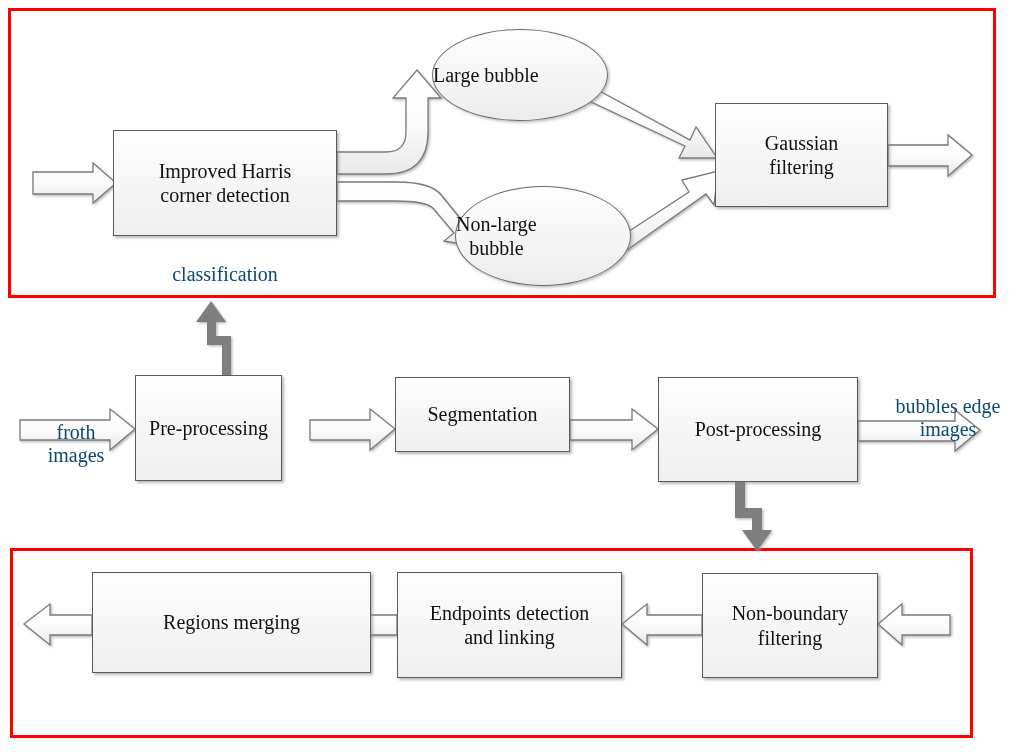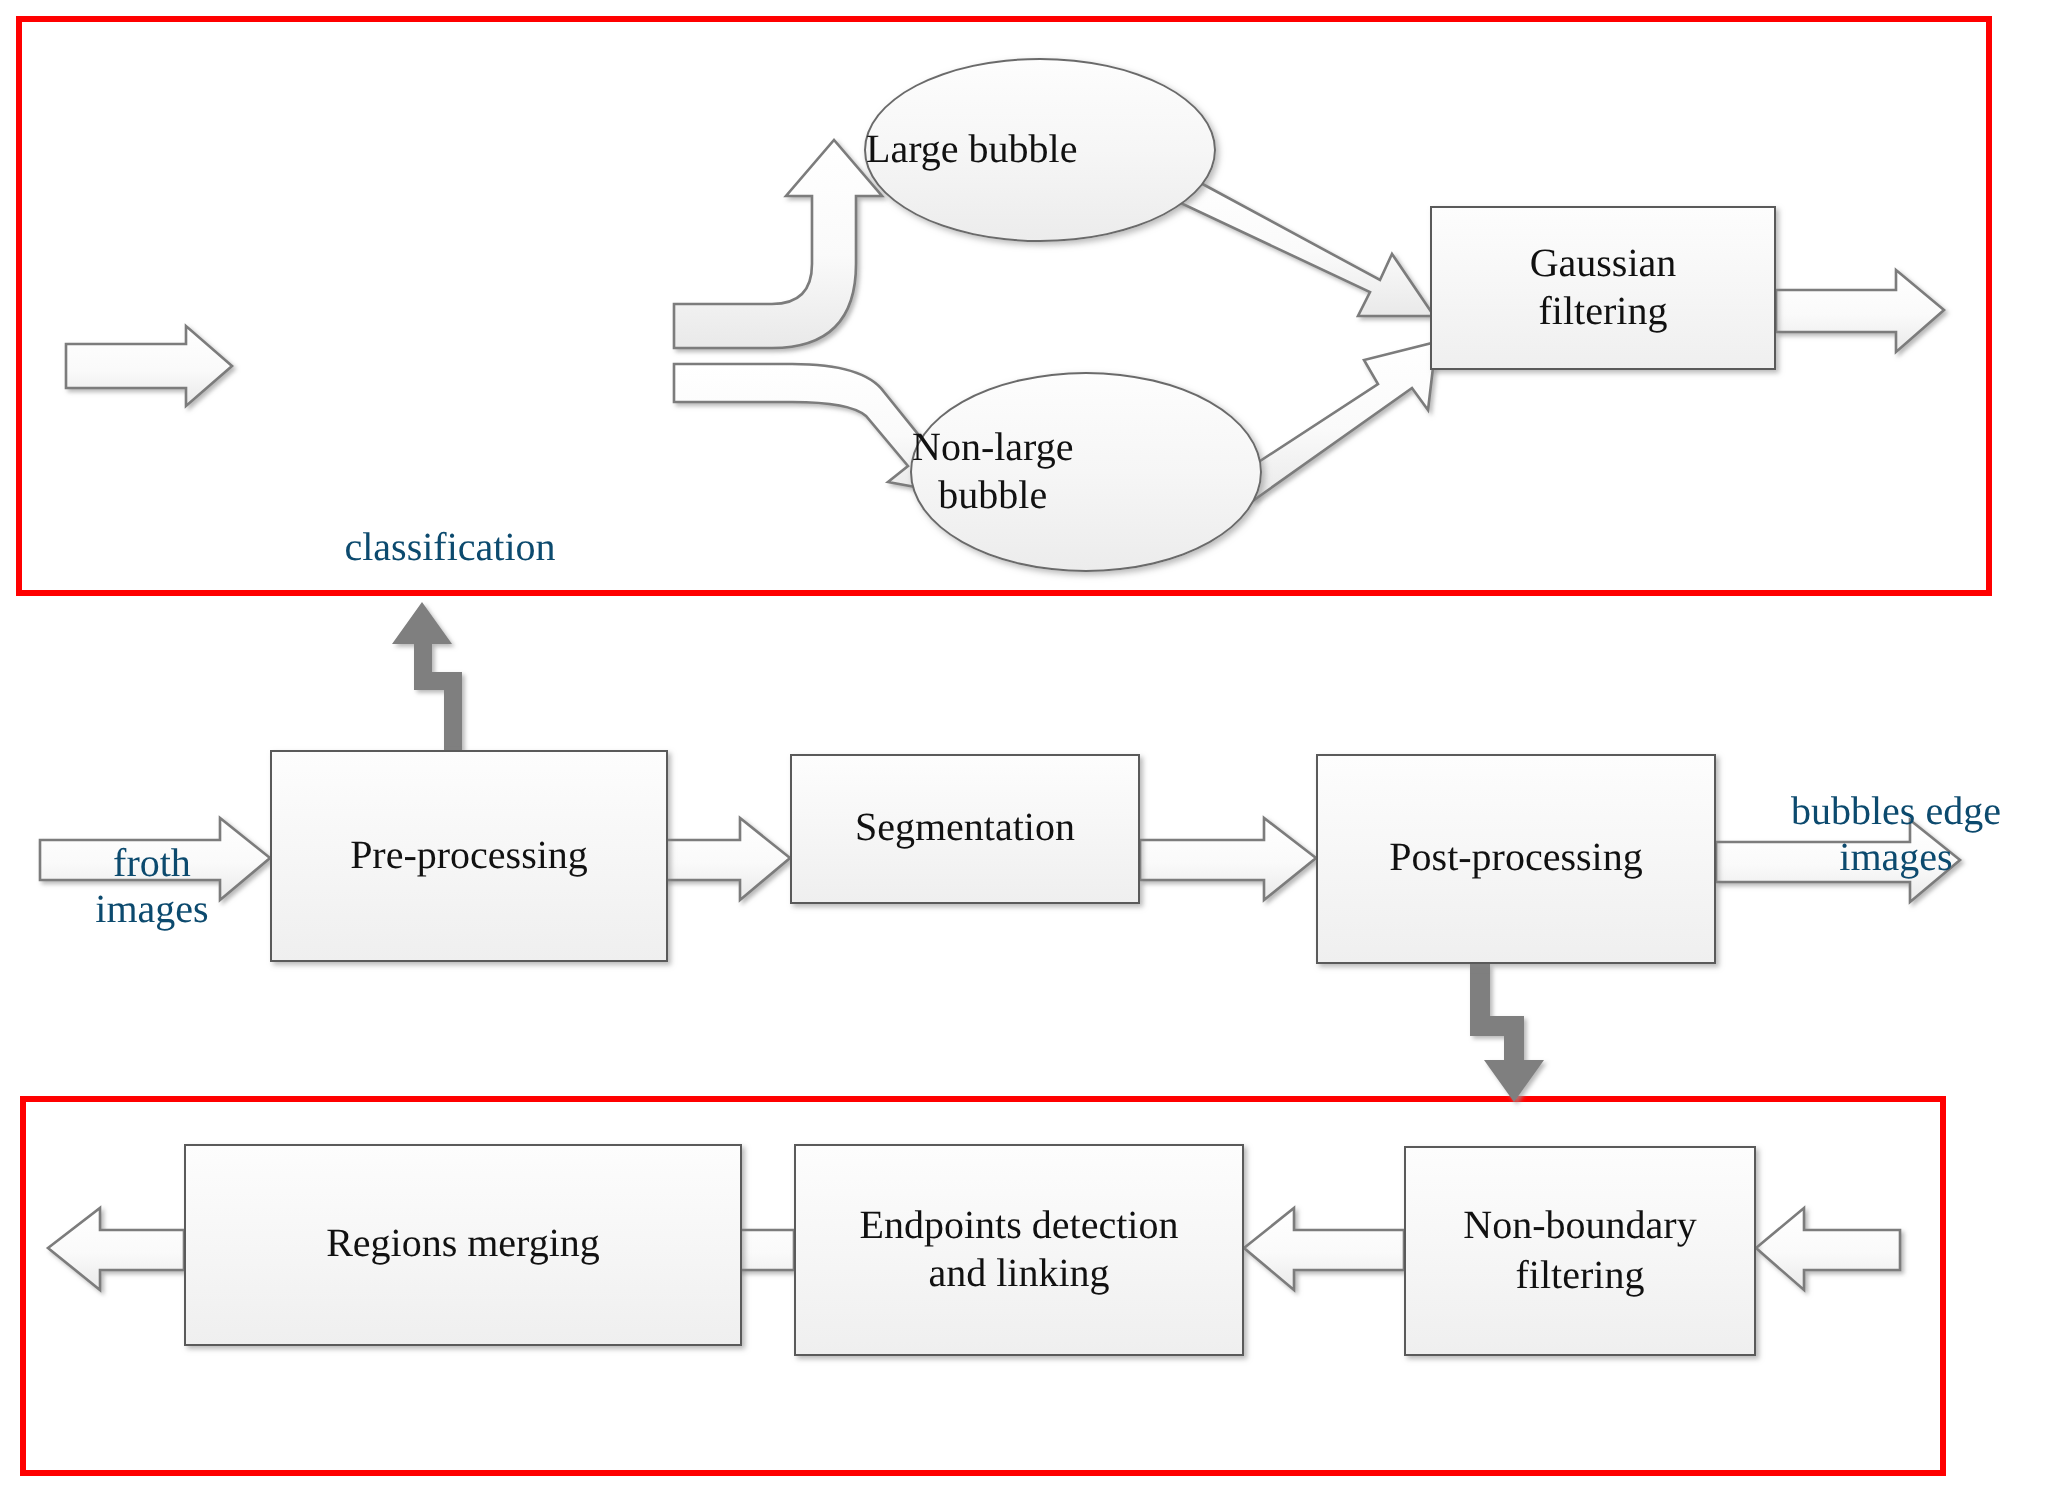--- a/index.html
+++ b/index.html
@@ -212,45 +212,49 @@
 
     <g filter="url(#softShadow)">
       <path class="blk-arrow" d="M 397,615 L 348,615 L 348,604 L 323,624 L 348,645 L 348,635 L 397,635 Z"></path>
     </g>
 
     <g filter="url(#softShadow)">
       <path class="blk-arrow" d="M 92,615 L 50,615 L 50,604 L 24,624 L 50,645 L 50,635 L 92,635 Z"></path>
     </g>
   </svg>
 
+  <div class="proc-box" style="left:113px; top:130px; width:224px; height:106px; font-size:20px;">
+    <span style="white-space:pre-line;">Improved Harris
+corner detection</span>
+  </div>
 
   <div class="free-label" style="left:113px; top:240px; width:224px; font-size:20px;">
     <span>classification</span>
   </div>
 
   <div class="ellipse-node" style="left:432px; top:29px; width:176px; height:92px; font-size:20px;">
     <span style="white-space:pre-line;">Large bubble</span>
   </div>
 
   <div class="ellipse-node" style="left:455px; top:186px; width:176px; height:100px; font-size:20px;">
     <span style="white-space:pre-line;">Non-large
 bubble</span>
   </div>
 
-  <div class="proc-box" style="left:715px; top:103px; width:173px; height:82px; font-size:20px;">
+  <div class="proc-box" style="left:715px; top:103px; width:173px; height:104px; font-size:20px;">
     <span style="white-space:pre-line;">Gaussian
 filtering</span>
   </div>
 
   <div class="free-label" style="left:22px; top:398px; width:108px; font-size:20px;">
     <span>froth
 images</span>
   </div>
 
-  <div class="proc-box" style="left:135px; top:375px; width:199px; height:106px; font-size:20px;">
+  <div class="proc-box" style="left:135px; top:375px; width:147px; height:106px; font-size:20px;">
     <span style="white-space:pre-line;">Pre-processing</span>
   </div>
 
   <div class="proc-box" style="left:395px; top:377px; width:175px; height:75px; font-size:20px;">
     <span style="white-space:pre-line;">Segmentation</span>
   </div>
 
   <div class="proc-box" style="left:658px; top:377px; width:200px; height:105px; font-size:20px;">
     <span style="white-space:pre-line;">Post-processing</span>
   </div>

